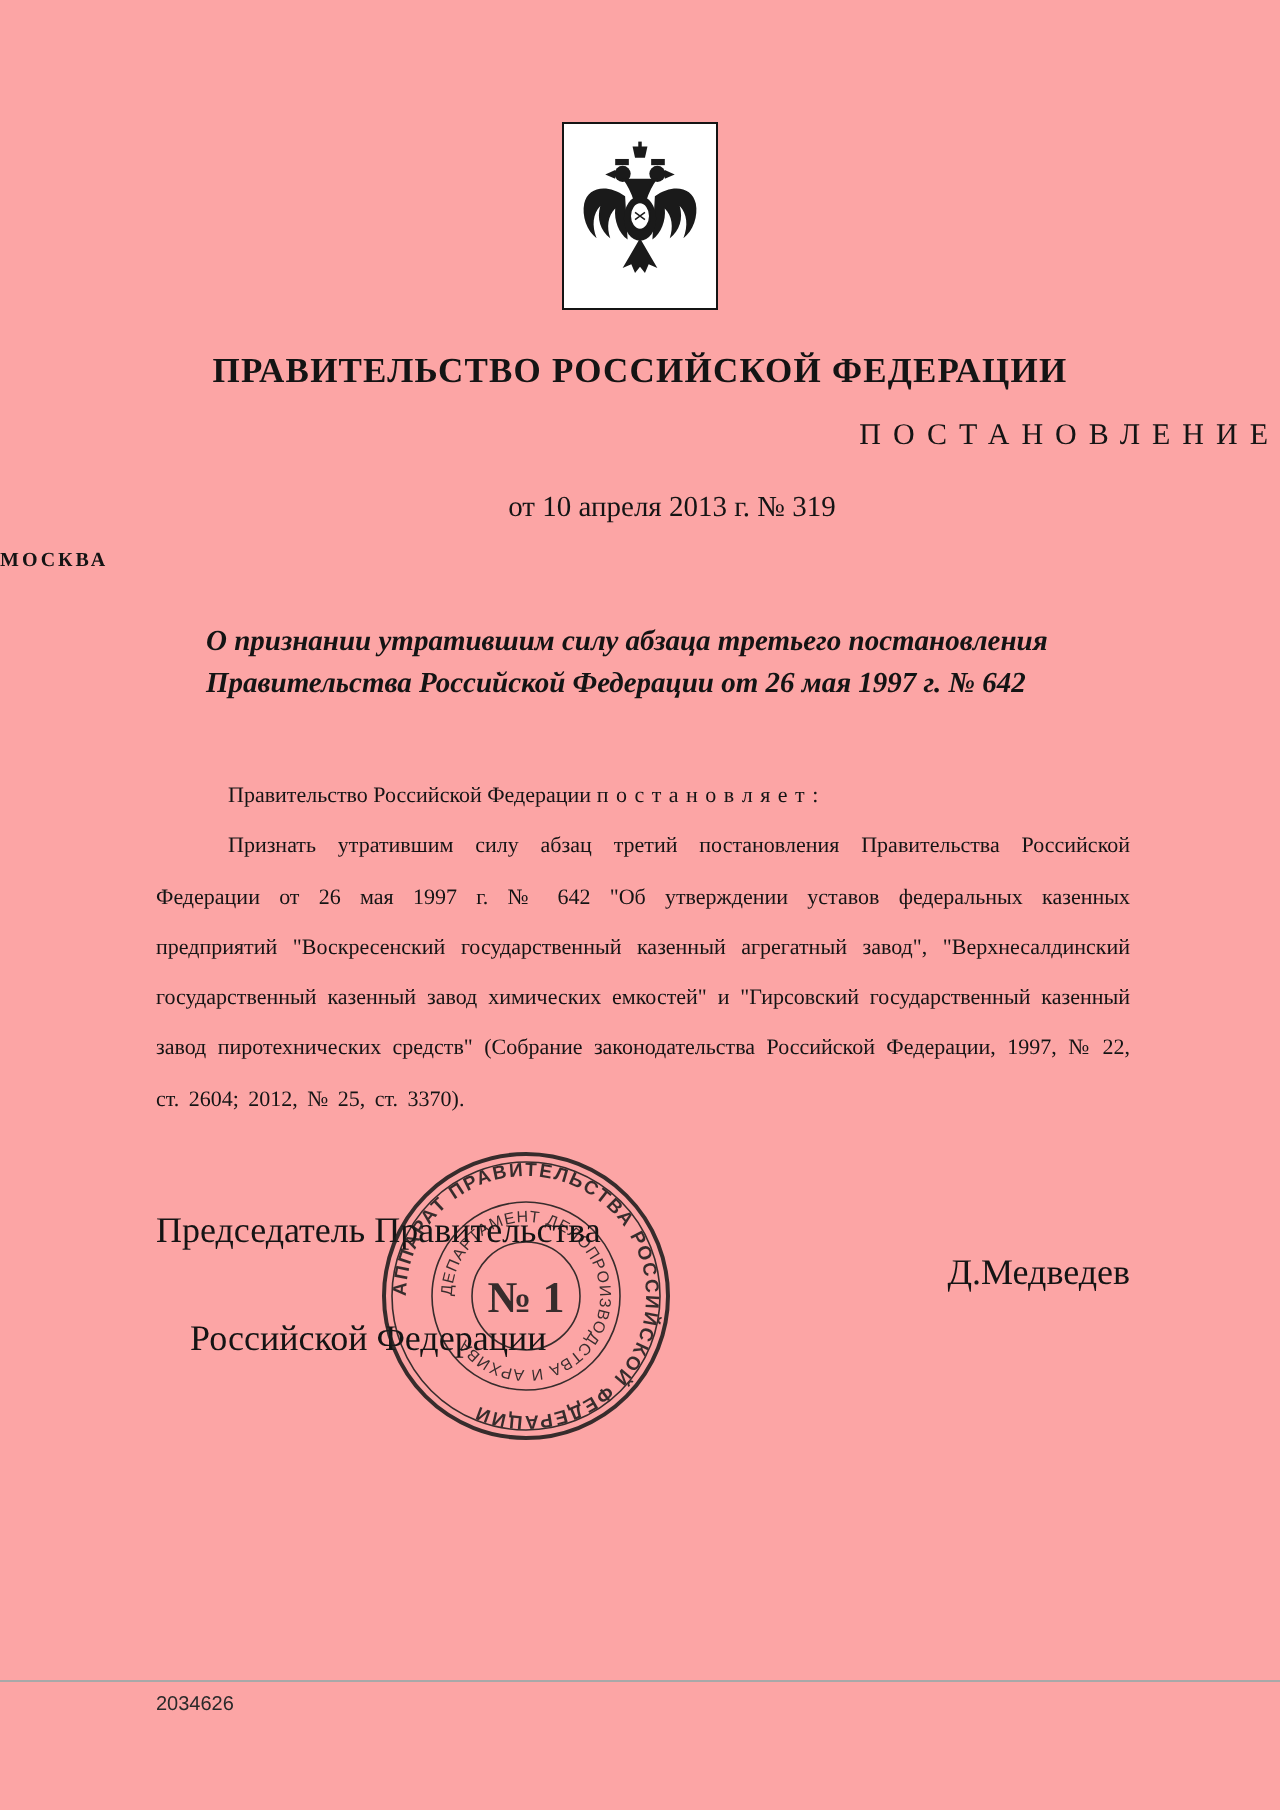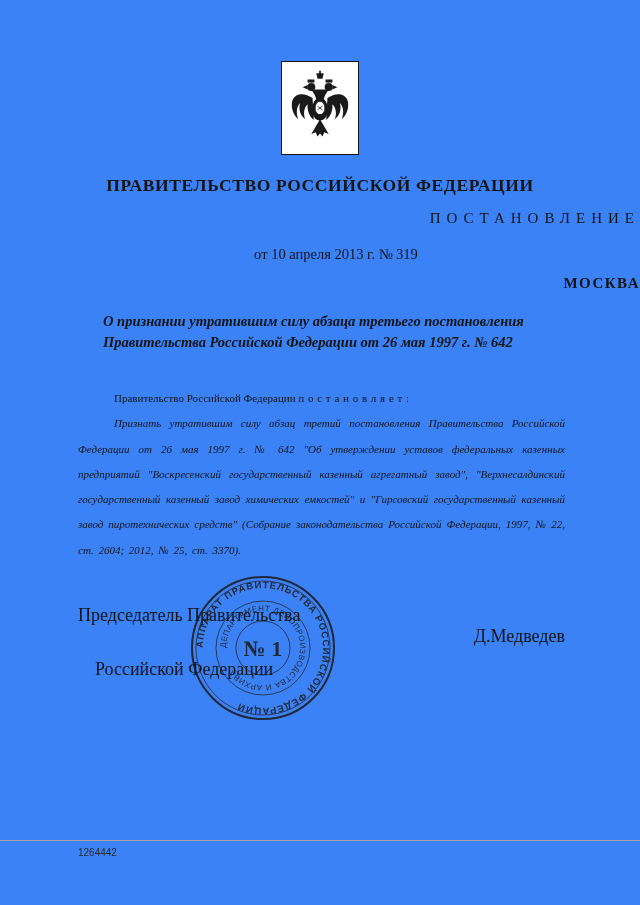--- a/index.html
+++ b/index.html
@@ -3,21 +3,21 @@
 <meta charset="utf-8">
 <style>
   * { margin: 0; padding: 0; box-sizing: border-box; }
   html, body { background: #ffffff; }
   body { font-family: "Liberation Serif", serif; }
   .page {
     position: relative;
     width: 640px;
     height: 905px;
     margin: 0 auto;
-    background: #3b82f6;
+    background: #fca5a5;
     color: #141414;
     overflow: hidden;
   }
   .arms-box {
     position: absolute;
     top: 61px;
     left: 50%;
     transform: translateX(-50%);
     width: 78px;
     height: 94px;
@@ -55,22 +55,22 @@
     width: 100%;
     text-align: center;
     font-size: 14.5px;
     padding-left: 32px;
   }
   .city {
     position: absolute;
     top: 275px;
     left: 0;
     width: 100%;
-    text-align: right;
-    font-size: 15px;
+    text-align: left;
+    font-size: 10px;
     font-weight: bold;
     letter-spacing: 1.5px;
   }
   .doc-title {
     position: absolute;
     top: 311px;
     left: 103px;
     width: 452px;
     font-weight: bold;
     font-size: 14.5px;
@@ -85,21 +85,20 @@
     font-size: 11px;
     line-height: 25.3px;
   }
   .intro { text-indent: 36px; white-space: nowrap; }
   .intro .keyword { letter-spacing: 0.5px; }
   .para {
     text-indent: 36px;
     text-align: justify;
     text-align-last: left;
     word-spacing: 2px;
-    font-style: italic;
   }
   .sig-block {
     position: absolute;
     top: 605px;
     left: 78px;
     width: 487px;
     font-size: 18px;
     line-height: 21px;
   }
   .sig-pos-2 { padding-left: 17px; margin-top: 33px; }
@@ -206,15 +205,15 @@
     <text class="ring-outer-text">
       <textPath href="#stamp-outer-path" startOffset="0">АППАРАТ ПРАВИТЕЛЬСТВА РОССИЙСКОЙ ФЕДЕРАЦИИ</textPath>
     </text>
     <text class="ring-inner-text">
       <textPath href="#stamp-inner-path" startOffset="0">ДЕПАРТАМЕНТ ДЕЛОПРОИЗВОДСТВА И АРХИВА</textPath>
     </text>
     <text class="stamp-no" x="77" y="85" text-anchor="middle">№ 1</text>
   </svg>
 
   <div class="footer-rule"></div>
-  <div class="footer-code">1264442</div>
+  <div class="footer-code">2034626</div>
 
 </div>
 
 </body></html>

